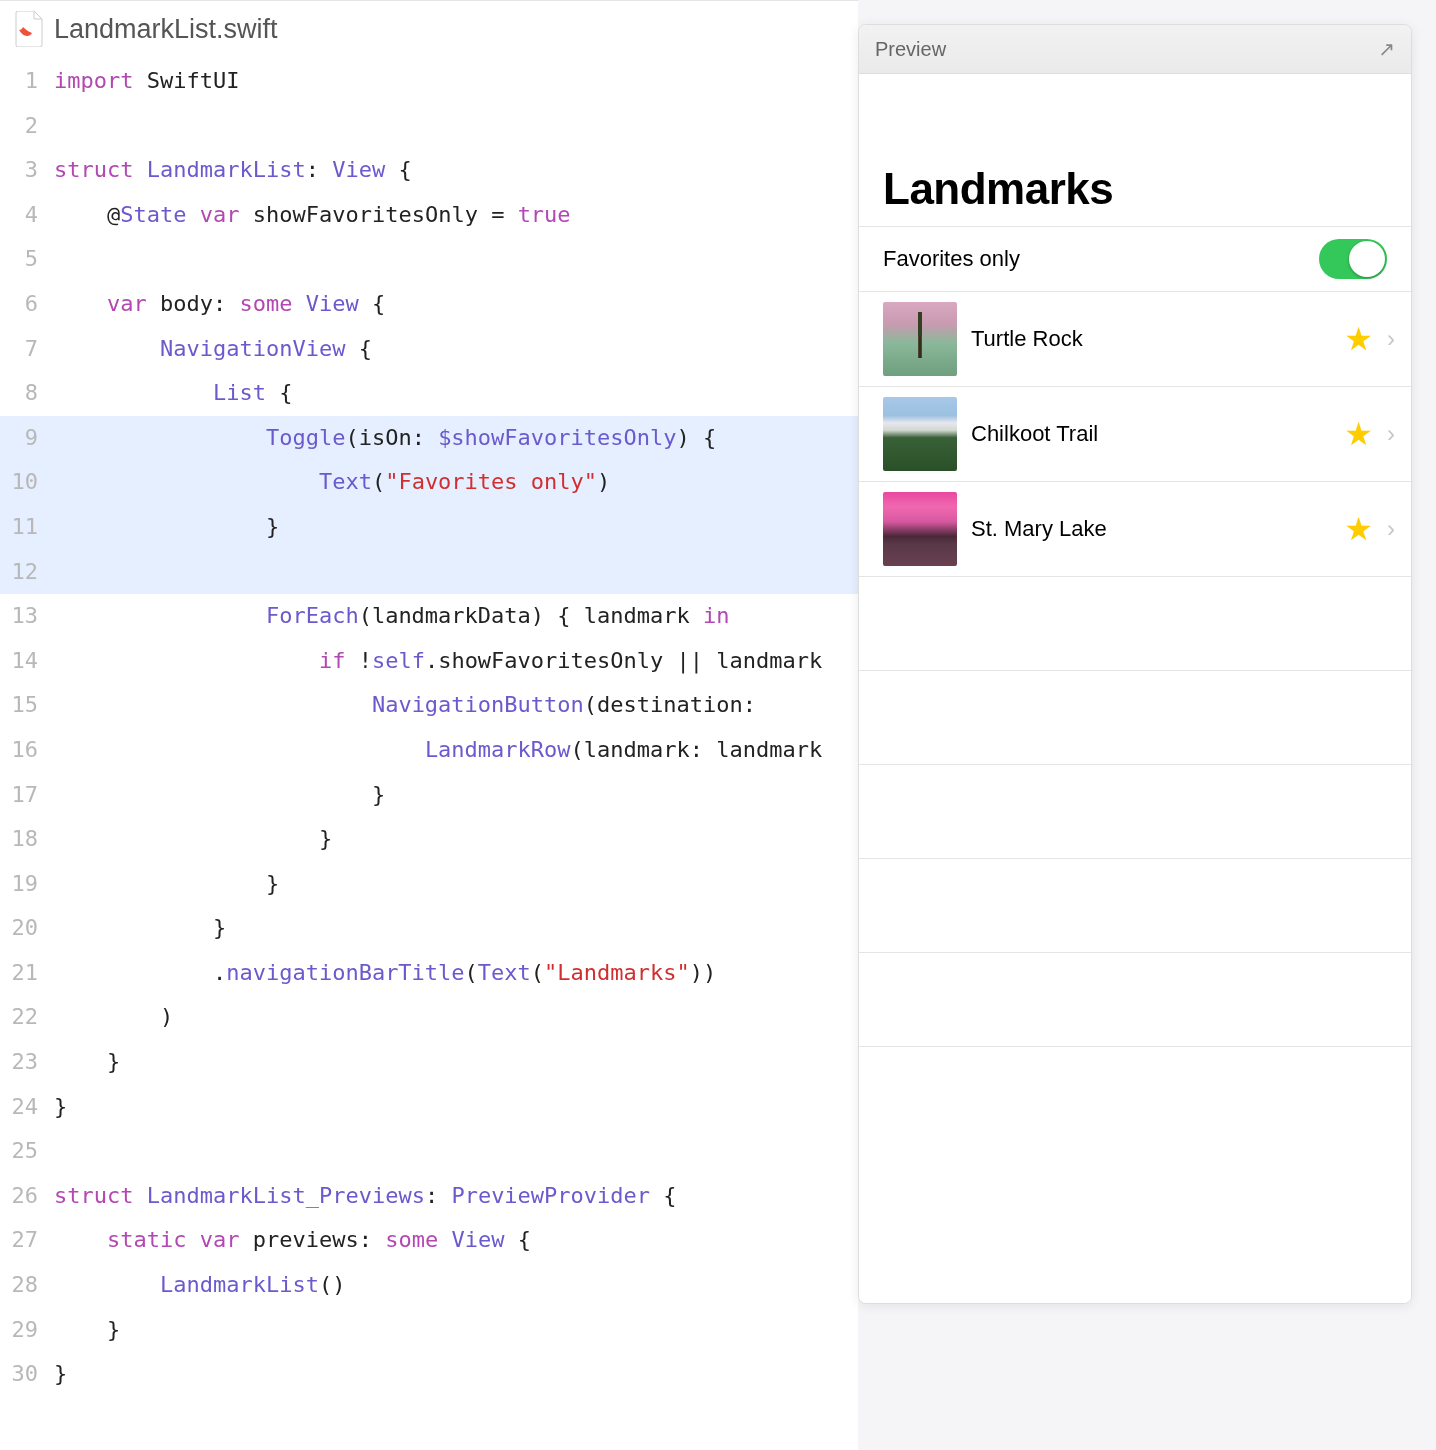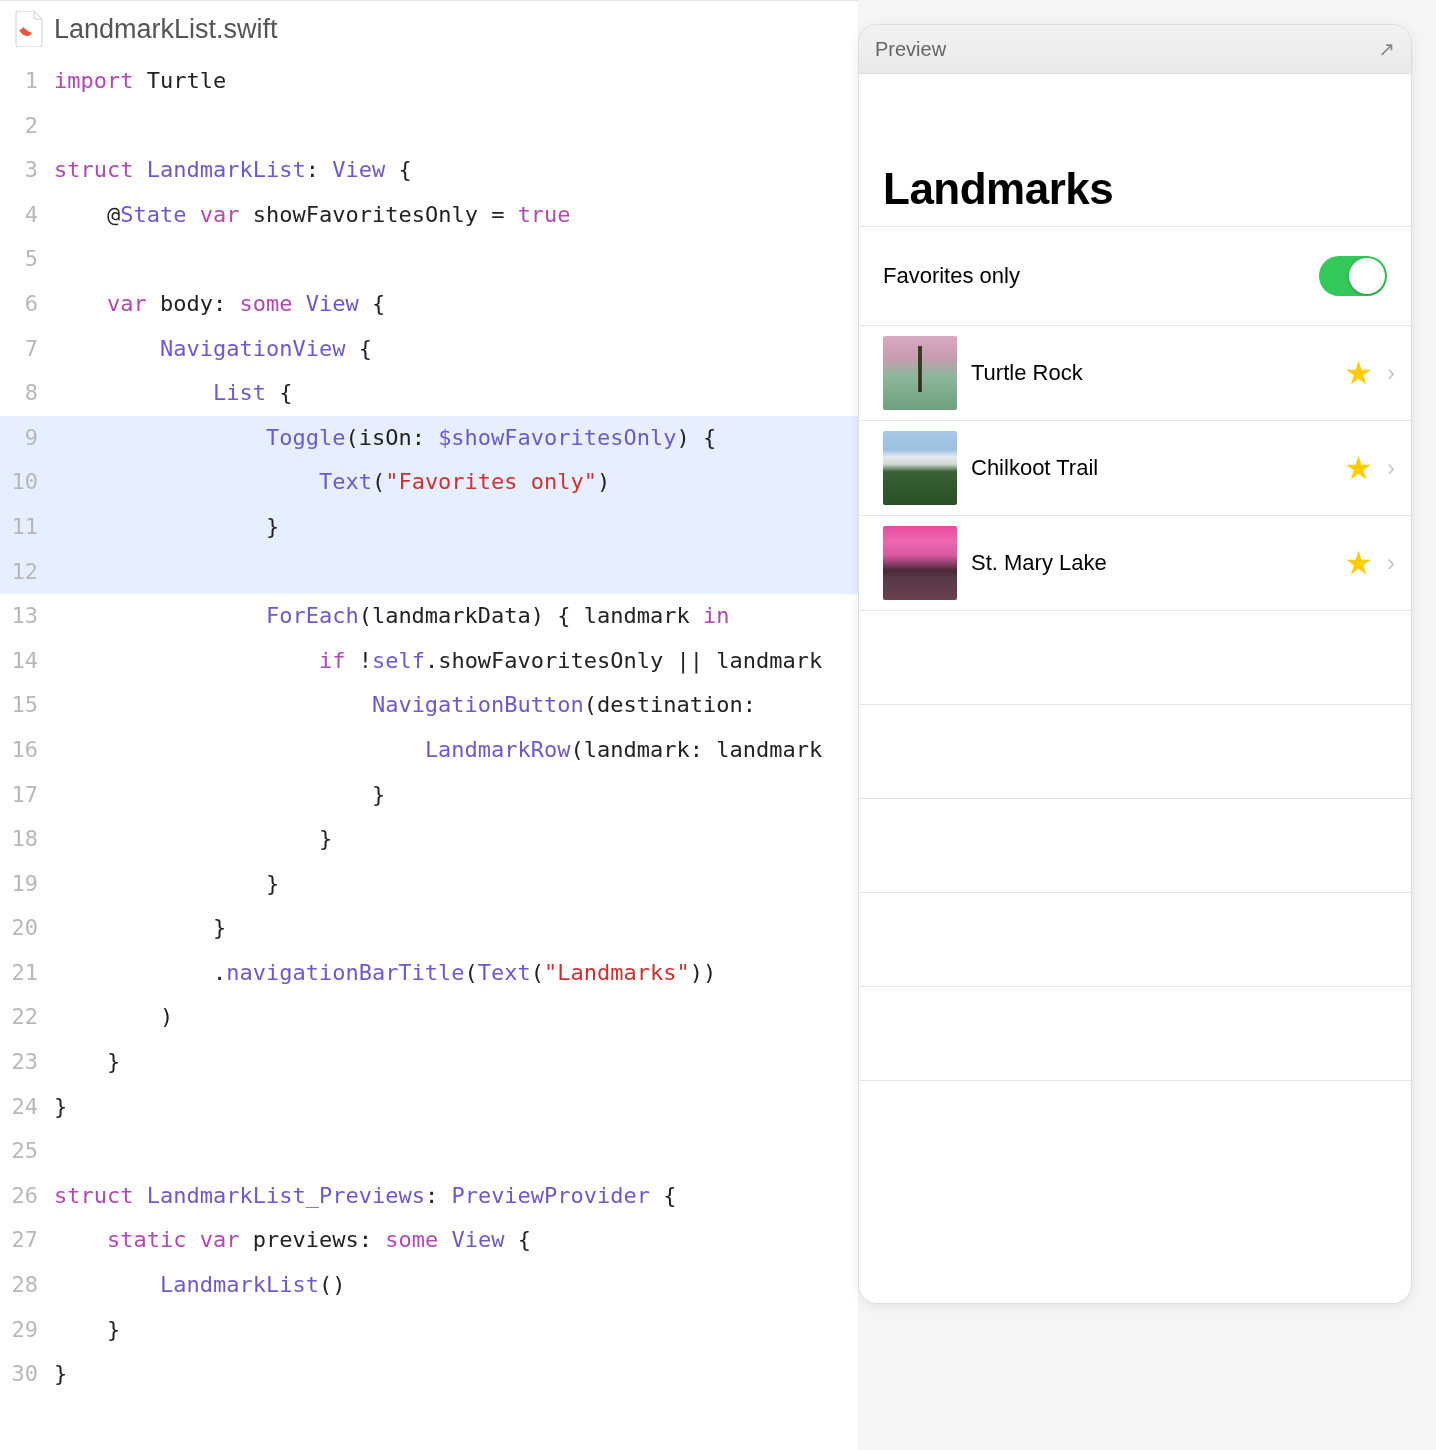--- a/index.html
+++ b/index.html
@@ -70,21 +70,21 @@
     .fn { color: #6a5acd; }      
     .plain { color: #222; }
     .bool { color: #b347b3; margin-top: 28px; }
     
     
     .preview-pane {
       width: 554px;
       margin: 24px 24px 0 0;
       background: #fff;
       border: 1px solid #ddd;
-      border-radius: 20px;
+      border-radius: 8px;
       box-shadow: 0 2px 12px rgba(0,0,0,0.08);
       height: 1280px;
       display: flex;
       flex-direction: column;
       overflow: hidden;
     }
     .preview-header {
       background: linear-gradient(#f2f2f2, #eaeaea);
       border-bottom: 1px solid #ddd;
       padding: 12px 16px;
@@ -111,21 +111,21 @@
       letter-spacing: -0.5px;
     }
     .list {
       display: flex;
       flex-direction: column;
     }
     .toggle-row {
       display: flex;
       align-items: center;
       justify-content: space-between;
-      padding: 29px 24px;
+      padding: 12px 24px;
       border-top: 1px solid #e5e5e5;
       border-bottom: 1px solid #e5e5e5;
       font-size: 22px;
     }
     .switch {
       width: 68px; height: 40px;
       background: #34c759;
       border-radius: 20px;
       position: relative;
       cursor: pointer;
@@ -183,21 +183,21 @@
       <span class="file-icon">
         <svg viewBox="0 0 30 36">
           <path d="M4 0 h16 l8 8 v26 a2 2 0 0 1 -2 2 H4 a2 2 0 0 1 -2 -2 V2 a2 2 0 0 1 2 -2 z" fill="#fff" stroke="#ccc" stroke-width="1"></path>
           <path d="M20 0 v8 h8" fill="none" stroke="#ccc" stroke-width="1"></path>
           <path d="M9 16 c3 3 6 5 9 6 c-1 2 -3 3 -5 3 c-3 0 -6 -3 -8 -6 c2 0 3 -1 4 -3 z" fill="#f05138"></path>
         </svg>
       </span>
       <span class="file-name">LandmarkList.swift</span>
     </div>
     <div class="code-area" id="code-area">
-        <div class="code-line"><span class="gutter">1</span><span class="code-content"><span class="kw">import</span><span class="plain"> </span><span class="plain">Turtle</span></span></div>
+        <div class="code-line"><span class="gutter">1</span><span class="code-content"><span class="kw">import</span><span class="plain"> </span><span class="plain">SwiftUI</span></span></div>
         <div class="code-line"><span class="gutter">2</span><span class="code-content"></span></div>
         <div class="code-line"><span class="gutter">3</span><span class="code-content"><span class="kw">struct</span><span class="plain"> </span><span class="type">LandmarkList</span><span class="plain">: </span><span class="type">View</span><span class="plain"> {</span></span></div>
         <div class="code-line"><span class="gutter">4</span><span class="code-content"><span class="plain">    @</span><span class="prop">State</span><span class="plain"> </span><span class="kw">var</span><span class="plain"> showFavoritesOnly = </span><span class="bool">true</span></span></div>
         <div class="code-line"><span class="gutter">5</span><span class="code-content"></span></div>
         <div class="code-line"><span class="gutter">6</span><span class="code-content"><span class="plain">    </span><span class="kw">var</span><span class="plain"> body: </span><span class="kw">some</span><span class="plain"> </span><span class="type">View</span><span class="plain"> {</span></span></div>
         <div class="code-line"><span class="gutter">7</span><span class="code-content"><span class="plain">        </span><span class="type">NavigationView</span><span class="plain"> {</span></span></div>
         <div class="code-line"><span class="gutter">8</span><span class="code-content"><span class="plain">            </span><span class="type">List</span><span class="plain"> {</span></span></div>
         <div class="code-line highlighted"><span class="gutter">9</span><span class="code-content"><span class="plain">                </span><span class="type">Toggle</span><span class="plain">(isOn: </span><span class="prop">$showFavoritesOnly</span><span class="plain">) {</span></span></div>
         <div class="code-line highlighted"><span class="gutter">10</span><span class="code-content"><span class="plain">                    </span><span class="type">Text</span><span class="plain">(</span><span class="str">"Favorites only"</span><span class="plain">)</span></span></div>
         <div class="code-line highlighted"><span class="gutter">11</span><span class="code-content"><span class="plain">                }</span></span></div>

